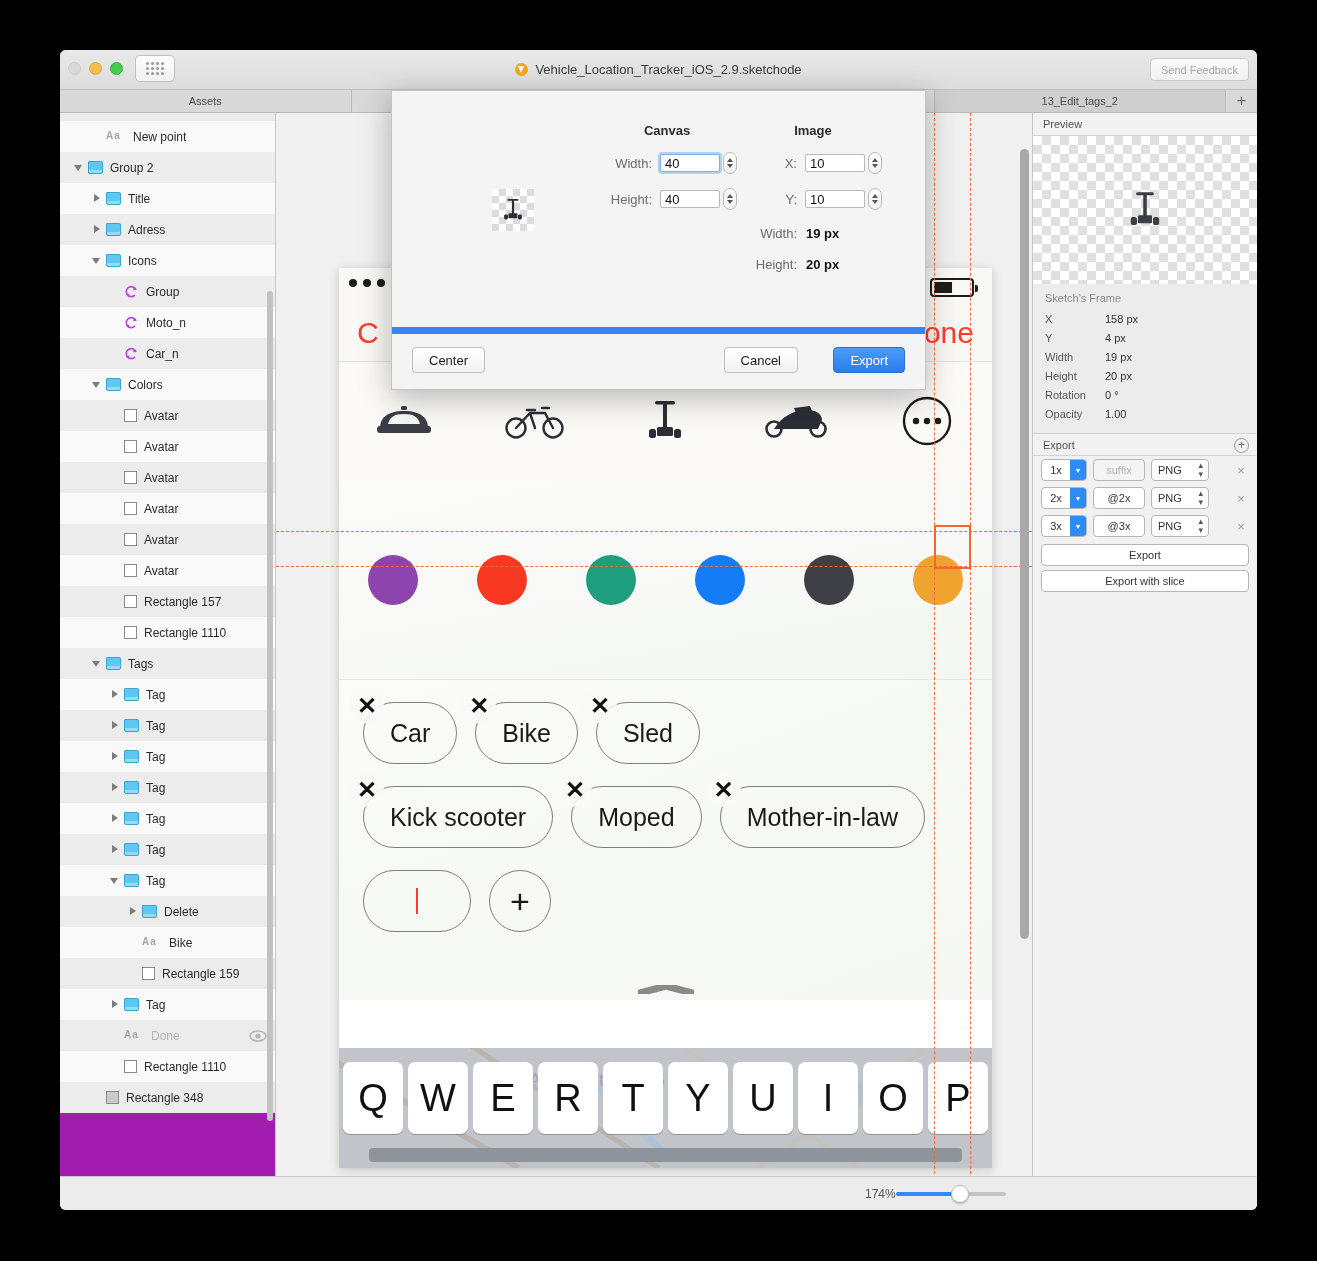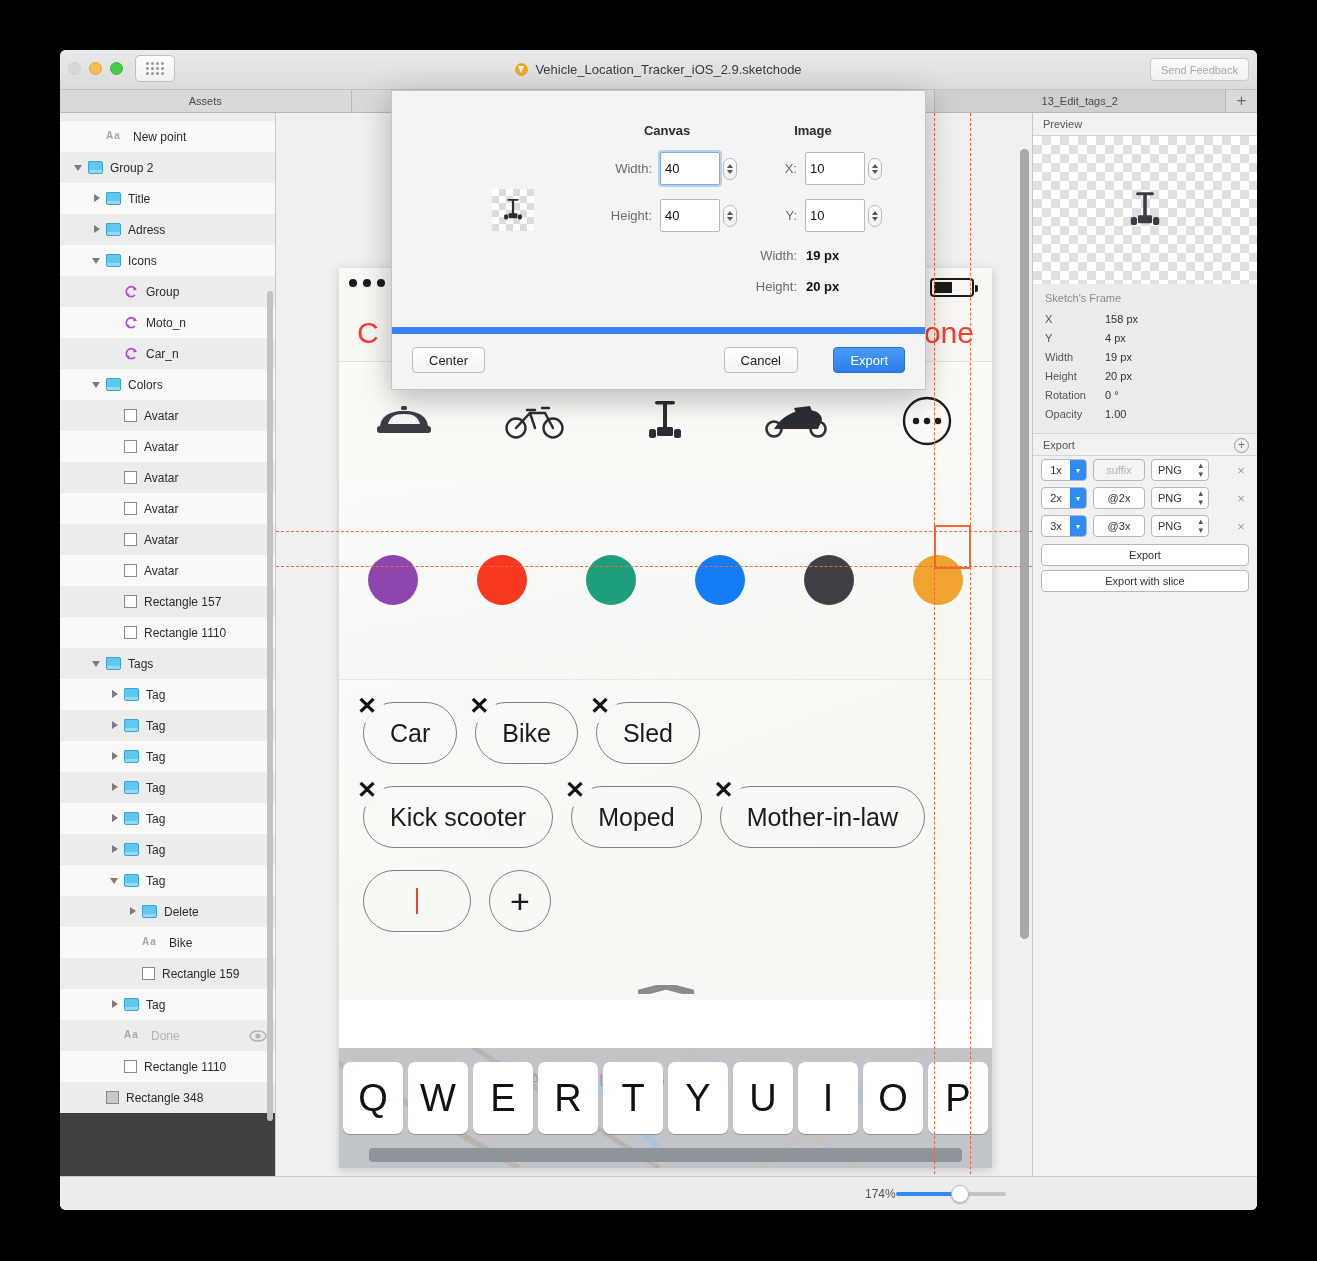--- a/index.html
+++ b/index.html
@@ -51,21 +51,21 @@
     font-size:11px;color:#4a4a4a;border-right:1px solid #b9b9b9;background:#d9d9d9;
   }
   .tab.active{background:#cfcfcf;}
   .tab-add{width:31px;display:flex;align-items:center;justify-content:center;
     font-size:17px;color:#6a6a6a;background:#d9d9d9;}
 
   
   .body{position:relative;height:1096px;display:flex;}
 
   
-  .layers{width:216px;background:#404040;border-right:1px solid #c7c7c7;position:relative;}
+  .layers{width:216px;background:#a21caf;border-right:1px solid #c7c7c7;position:relative;}
   .layers-scroll{position:absolute;inset:0 0 30px 0;overflow:hidden;}
   .layer-top-spacer{height:8px;background:#ececec;}
   .row{
     height:31px;display:flex;align-items:center;font-size:12px;color:#2b2b2b;
     padding-right:8px;position:relative;
   }
   .row.odd{background:#f9f9f9;}
   .row.even{background:#ececec;}
   .row.sel{background:#5a8fdb;color:#fff;}
   .row.dim{color:#b5b5b5;}
@@ -201,21 +201,21 @@
        linear-gradient(45deg,#dcdcdc 25%,transparent 25%,transparent 75%,#dcdcdc 75%),
        linear-gradient(45deg,#dcdcdc 25%,transparent 25%,transparent 75%,#dcdcdc 75%);
      background-size:14px 14px;background-position:0 0,7px 7px;background-color:#fff;
      display:flex;align-items:center;justify-content:center;}
   .col-canvas{position:absolute;left:200px;top:0;width:150px;}
   .col-image{position:absolute;left:355px;top:0;width:160px;}
   .col-head{text-align:center;font-size:13px;font-weight:700;color:#2b2b2b;margin-top:32px;}
   .fld{display:flex;align-items:center;margin-top:14px;}
   .fld label{font-size:13px;color:#6b6b6b;text-align:right;}
   .stepfield{display:flex;align-items:center;margin-left:8px;}
-  .tinput{width:60px;height:33px;border:1px solid #b9b9b9;background:#fff;border-radius:2px;
+  .tinput{width:60px;height:18px;border:1px solid #b9b9b9;background:#fff;border-radius:2px;
      font-size:13px;color:#111;padding:4px 4px;display:flex;align-items:center;}
   .tinput.focus{border:1px solid #7ab0ea;box-shadow:0 0 0 2px rgba(106,164,231,.45);}
   .stepper{width:14px;height:22px;margin-left:3px;border:1px solid #b9b9b9;border-radius:7px;
      background:linear-gradient(#fff,#f0f0f0);display:flex;flex-direction:column;
      align-items:center;justify-content:center;gap:2px;}
   .stepper i{display:block;width:0;height:0;}
   .stepper i.up{border-left:3px solid transparent;border-right:3px solid transparent;border-bottom:4px solid #555;}
   .stepper i.dn{border-left:3px solid transparent;border-right:3px solid transparent;border-top:4px solid #555;}
   .ro{display:flex;align-items:center;margin-top:16px;}
   .ro label{font-size:13px;color:#6b6b6b;text-align:right;}

